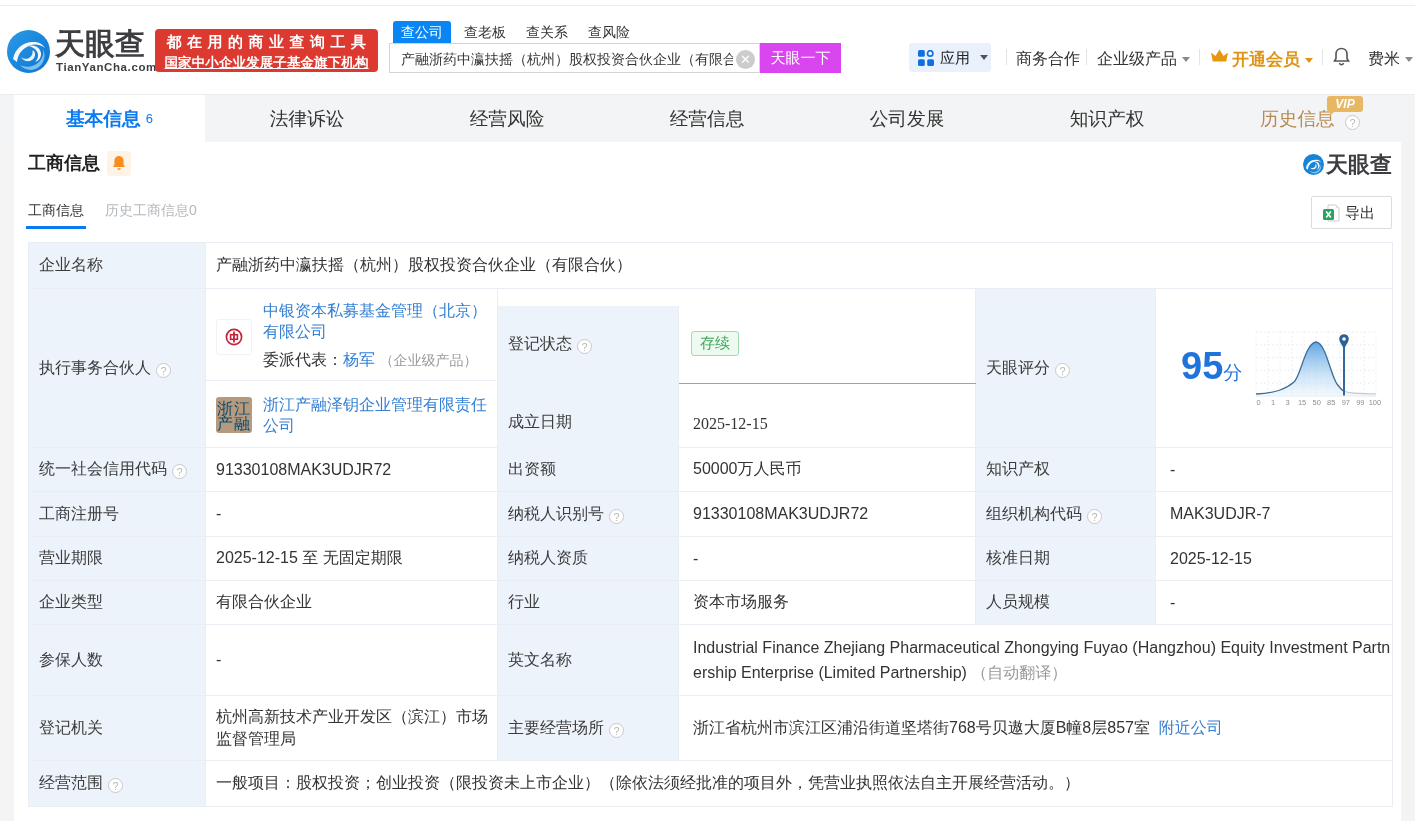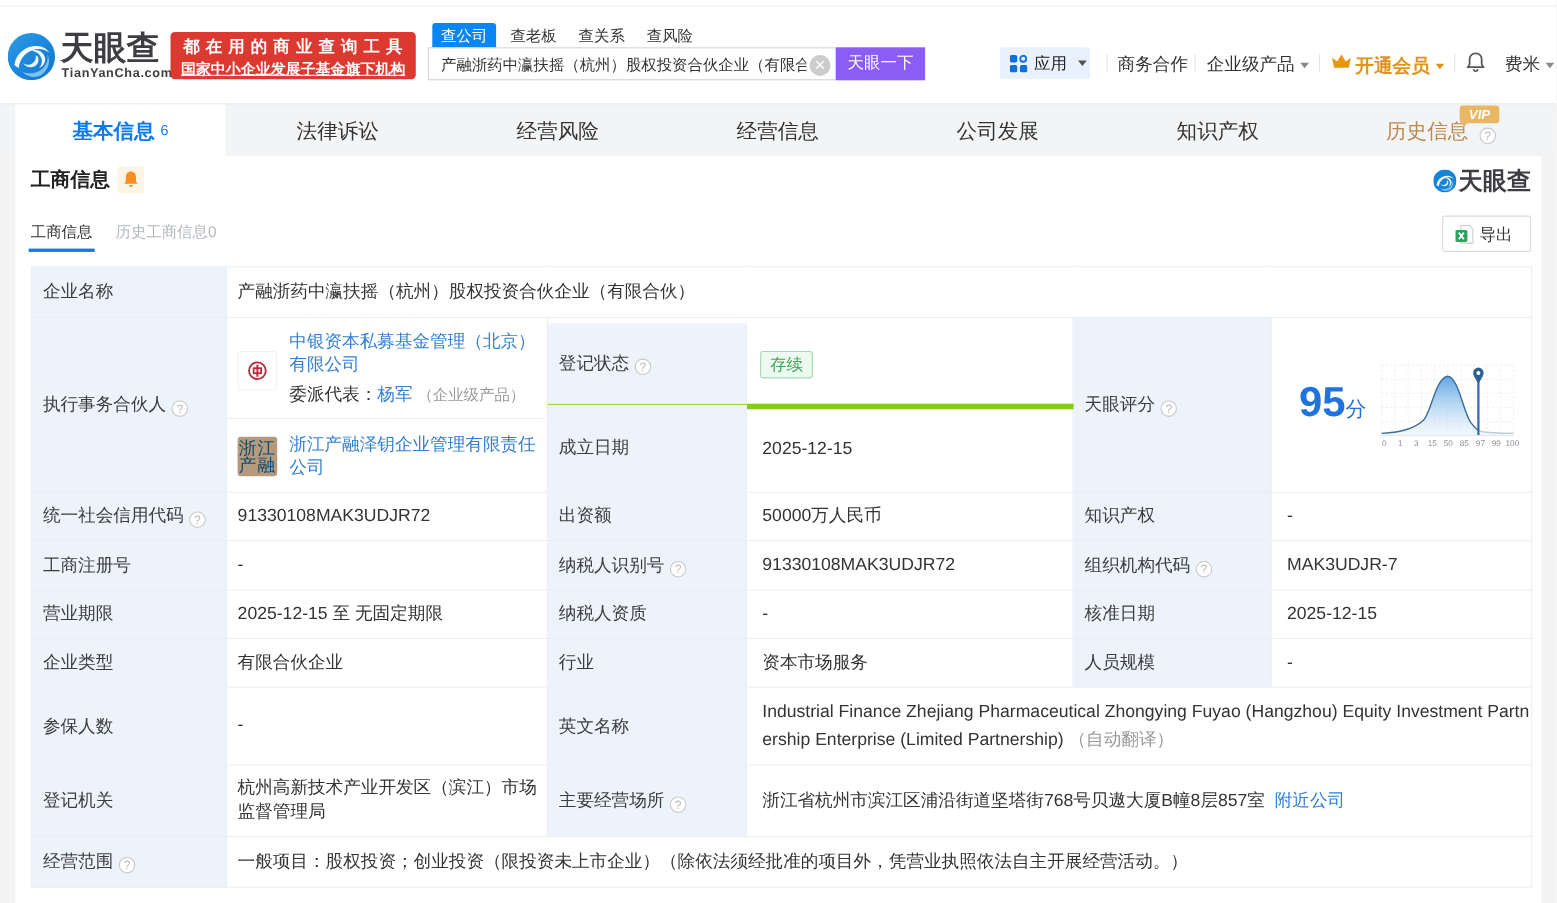--- a/index.html
+++ b/index.html
@@ -18,21 +18,21 @@
 #redbox .l2 { font-size:13.5px; letter-spacing:0.1px; text-decoration:underline; margin-top:2px;}
 
 #stabs { position:absolute; left:389px; top:21px; height:23px; font-size:14px; }
 .stab-act { position:absolute; left:4px; top:0; width:58px; height:23px; background:#0a85f4; color:#fff;
   text-align:center; line-height:23px; border-radius:3px 3px 0 0; }
 .stab { position:absolute; top:0; line-height:23px; color:#333; white-space:nowrap; }
 #sinput { position:absolute; left:389px; top:43px; width:371px; height:30px; border:1px solid #d4d4d4; background:#fff; }
 #sinput .txt { position:absolute; left:11px; top:7px; font-size:14px; color:#333; white-space:nowrap; width:332px; overflow:hidden; }
 #sclear { position:absolute; left:346px; top:6px; width:19px; height:19px; border-radius:50%; background:#ccc;
   color:#fff; font-size:13px; line-height:19px; text-align:center; }
-#sbtn { position:absolute; left:760px; top:43px; width:81px; height:30px; background:#8b5cf6; color:#fff;
+#sbtn { position:absolute; left:760px; top:43px; width:81px; height:30px; background:#d946ef; color:#fff;
   font-size:15px; text-align:center; line-height:30px; }
 #appbox { position:absolute; left:909px; top:43px; width:82px; height:29px; background:#e9f2fc; border-radius:3px; }
 #appbox .t { position:absolute; left:31px; top:6px; font-size:15px; color:#222; }
 .navtxt { position:absolute; top:49px; white-space:nowrap; }
 .navdiv { position:absolute; top:49px; width:1px; height:16px; background:#e3e3e3; }
 .caret { display:inline-block; width:0; height:0; border-left:4.5px solid transparent;
   border-right:4.5px solid transparent; border-top:5px solid #8a8a8a; margin-left:5px; vertical-align:2px;}
 .caret.dark{ border-top-color:#555; }
 .caret.or{ border-top-color:#e09416; }
 #vipnav { position:absolute; left:1232px; top:48px; color:#e09416; font-weight:bold; font-size:17px; }
@@ -69,22 +69,22 @@
   background:#fff; font-weight:normal;}
 a.lnk { color:#337fd3; text-decoration:none; }
 .gray { color:#999; }
 
 #cell2 { position:relative; height:157px; }
 #p1 { position:absolute; left:0; top:0; width:290px; height:91px; border-bottom:1px solid #e9eef4; }
 #p2 { position:absolute; left:0; top:91px; width:290px; height:66px; }
 .plogo { position:absolute; left:10px; width:36px; height:36px; border-radius:3px; }
 .ptxt { position:absolute; left:57px; font-size:16px; line-height:21px; }
 #cell34 { position:relative; height:157px; }
-#c34a { position:absolute; left:0; top:4px; width:478px; height:78px; border-bottom:5px solid #84cc16; }
-#c34b { position:absolute; left:0; top:78px; width:478px; height:79px; }
+#c34a { position:absolute; left:0; top:16px; width:478px; height:78px; border-bottom:1px solid #84cc16; }
+#c34b { position:absolute; left:0; top:93px; width:478px; height:79px;font-family:Liberation Serif, serif; }
 .c3l { position:absolute; left:0; top:0; width:181px; height:100%; background:#ecf3fa; border-right:1px solid #e9eef4;
   color:#3c3c3c; }
 .c3l span.t { position:absolute; left:10px; top:50%; margin-top:-10px; }
 .c4v { position:absolute; left:181px; top:0; width:297px; height:100%; }
 #tag { position:absolute; left:12px; top:25px; border:1px solid #a3d9b1; background:#edfaf0; color:#41a45c;
   font-size:15px; padding:2px 8px; border-radius:3px; }
 #score { position:relative; height:157px; }
 #score95 { position:absolute; left:25px; top:55px; font-size:38px; font-weight:bold; color:#2173dc; }
 #scorefen { font-size:19px; font-weight:normal; }
 #chart { position:absolute; left:98px; top:40px; }

